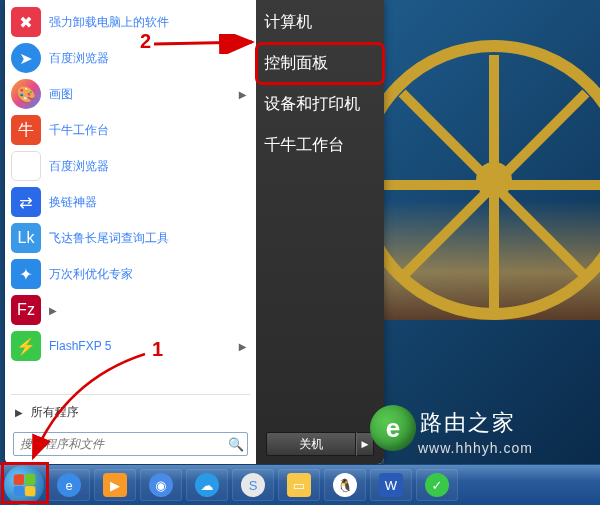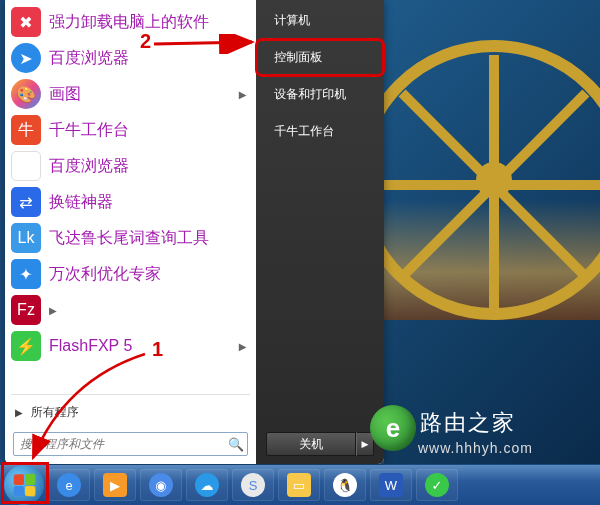--- a/index.html
+++ b/index.html
@@ -4,36 +4,36 @@
 <style>
 * { margin: 0; padding: 0; box-sizing: border-box; font-family: "Microsoft YaHei", "Segoe UI", sans-serif; }
 body { width: 600px; height: 505px; overflow: hidden; position: relative; background: #1a4a7a; }
 
 .startmenu { position: absolute; top: 0; left: 5px; width: 379px; height: 464px; display: flex; background: #fff; border-radius: 0 0 6px 6px; box-shadow: 0 0 10px rgba(0,0,0,.4); }
 
 .left-panel { width: 252px; background: #fff; border-radius: 0 0 0 6px; display: flex; flex-direction: column; padding: 4px 0 6px 0; }
 .prog-list { flex: 1; overflow: hidden; }
 .prog-item { display: flex; align-items: center; height: 36px; padding: 0 6px; cursor: pointer; }
 .prog-icon { width: 30px; height: 30px; border-radius: 5px; display: flex; align-items: center; justify-content: center; margin-right: 8px; font-size: 16px; color: #fff; flex-shrink: 0; }
-.prog-label { font-size: 16px; color: #a21caf; flex: 1; white-space: nowrap; overflow: hidden; }
+.prog-label { font-size: 12px; color: #3b82f6; flex: 1; white-space: nowrap; overflow: hidden; }
 .submenu-arrow { font-size: 10px; color: #666; margin-right: 4px; }
 
 .separator { height: 1px; background: #e0e0e0; margin: 3px 6px; }
 
 .allprograms { display: flex; align-items: center; height: 28px; padding: 0 10px; cursor: pointer; }
 .allprograms .tri { font-size: 10px; color: #444; margin-right: 8px; }
 .allprograms .lbl { font-size: 12px; color: #333; }
 
 .search-wrap { padding: 6px 8px 2px 8px; }
 .search-box { display: flex; align-items: center; border: 1px solid #8ba8c8; border-radius: 2px; height: 24px; background: #fff; }
 .search-input { flex: 1; border: none; outline: none; font-size: 12px; padding: 0 6px; font-style: italic; color: #666; background: transparent; }
 .search-icon { width: 22px; display: flex; align-items: center; justify-content: center; color: #4a6a9a; font-size: 13px; }
 
 .right-panel { width: 128px; background: linear-gradient(to bottom, #3a3a3a, #2a2a2a); border-radius: 0 0 6px 0; display: flex; flex-direction: column; padding-top: 2px; position: relative; }
-.right-item { color: #fff; font-size: 12px; padding: 10px 18px; cursor: pointer; }
+.right-item { color: #fff; font-size: 16px; padding: 10px 8px; cursor: pointer; }
 .right-item.highlighted { outline: 3px solid #d80000; outline-offset: -2px; border-radius: 6px; }
 
 .shutdown-bar { position: absolute; bottom: 8px; left: 10px; right: 10px; display: flex; height: 24px; }
 .shutdown-btn { flex: 1; background: linear-gradient(to bottom, #5a5a5a, #3a3a3a); border: 1px solid #1a1a1a; color: #fff; font-size: 12px; display: flex; align-items: center; justify-content: center; cursor: pointer; border-radius: 2px 0 0 2px; }
 .shutdown-arrow { width: 18px; background: linear-gradient(to bottom, #5a5a5a, #3a3a3a); border: 1px solid #1a1a1a; border-left: 1px solid #666; color: #fff; font-size: 9px; display: flex; align-items: center; justify-content: center; cursor: pointer; border-radius: 0 2px 2px 0; }
 
 .desktop { position: absolute; top: 0; left: 384px; right: 0; height: 464px; background: linear-gradient(135deg, #1e5a8a 0%, #0a2a4a 100%); overflow: hidden; }
 .wheel { position: absolute; top: 40px; left: -30px; width: 280px; height: 280px; border: 12px solid #c8a030; border-radius: 50%; }
 .spoke { position: absolute; top: 50%; left: 50%; width: 130px; height: 10px; background: #c8a030; transform-origin: 0 50%; }
 .s1 { transform: rotate(0deg); } .s2 { transform: rotate(45deg); } .s3 { transform: rotate(90deg); } .s4 { transform: rotate(135deg); }

